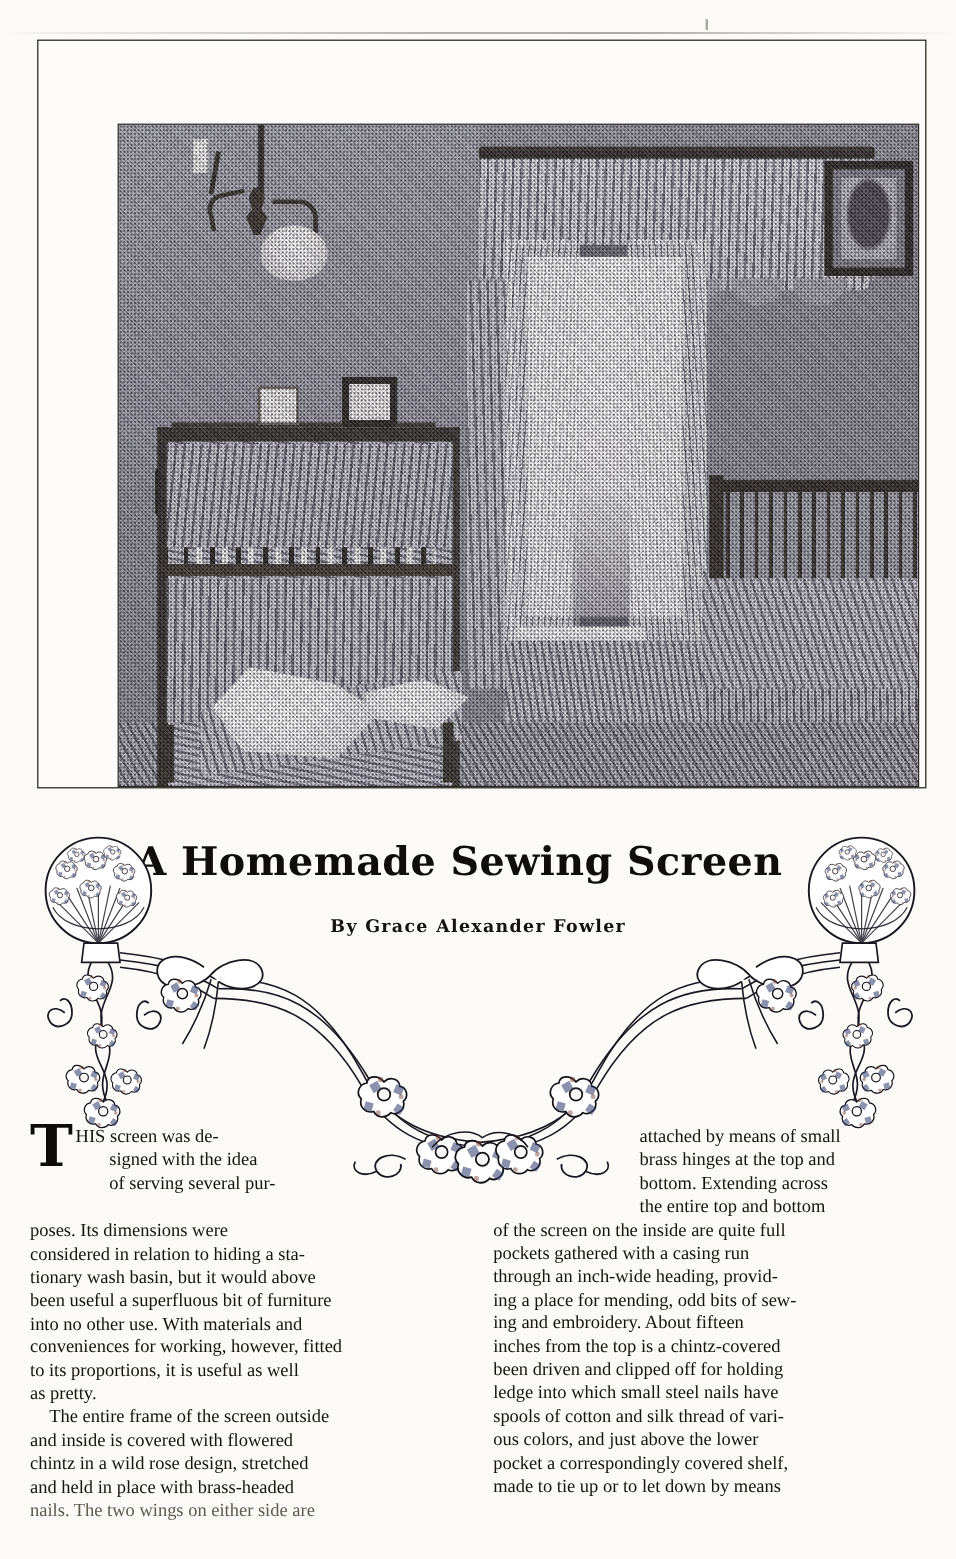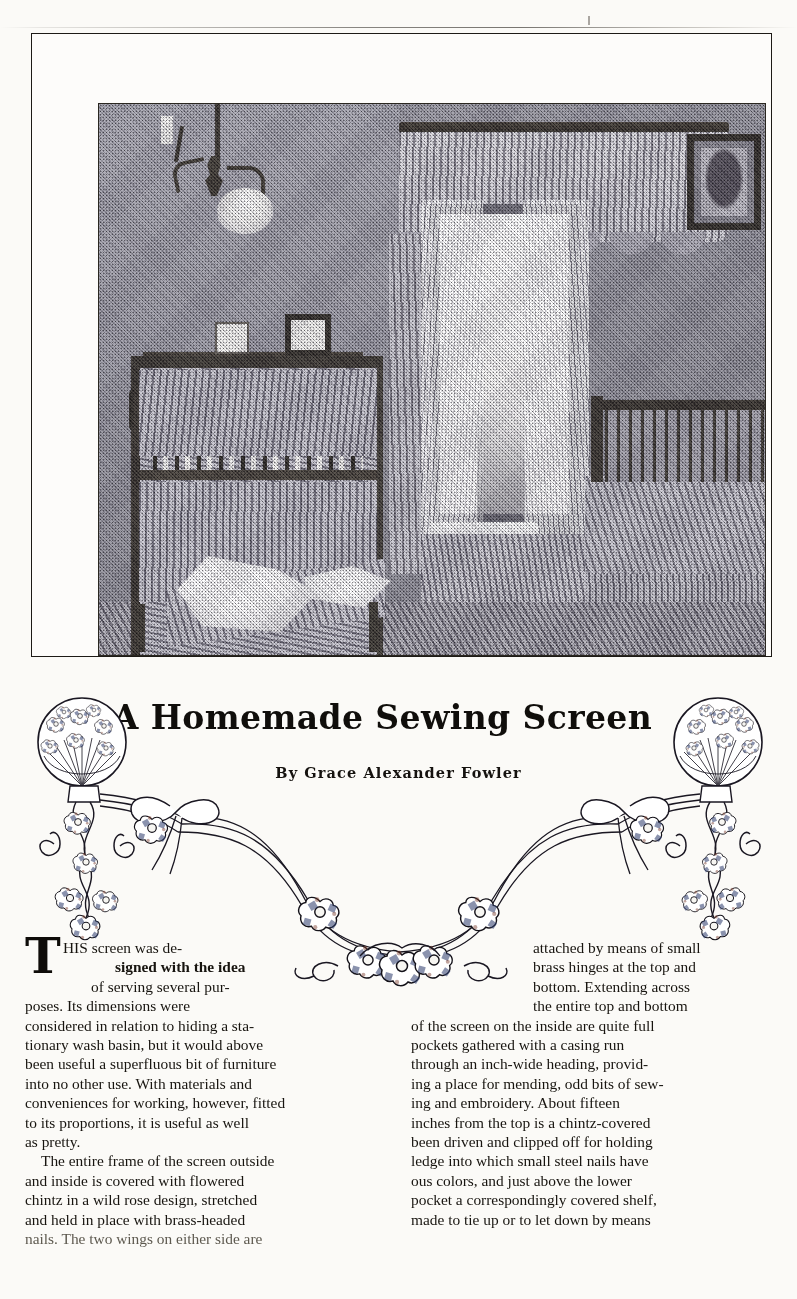--- a/index.html
+++ b/index.html
@@ -415,23 +415,23 @@
     position: absolute;
     left: 0;
     top: -4px;
     font-family: "DejaVu Serif", "Liberation Serif", serif;
     font-weight: 700;
     font-size: 48px;
     line-height: 44px;
     color: #0e0c09;
   }
   .dc-l1 { margin-left: 38px; width: 175px; display: block; text-align: justify; }
-  .dc-l2 { margin-left: 90px; width: 147px; display: block; text-align: justify; font-weight: bold; }
+  .dc-l2 { margin-left: 66px; width: 147px; display: block; text-align: justify; }
   .dc-l3 { margin-left: 66px; width: 147px; display: block; text-align: justify; }
-  .dc-l4 { margin-left: 0;   width: 243px; display: block; text-align: justify; }
+  .dc-l4 { margin-left: 0;   width: 243px; display: block; text-align: justify; margin-top: 20px; }
 
   
   .ri { display: block; margin-left: 122px; width: 247px; text-align: justify; }
   .ri-last { display: block; margin-left: 122px; width: 247px; text-align: justify; }
 
   .full-line { display: block; width: 100%; text-align: justify; }
   .fade2 { color: #5d594f; }
 </style>
 </head>
 <body>
@@ -754,18 +754,19 @@
     <span class="ri">bottom.   Extending across</span>
     <span class="ri-last">the entire top and bottom</span>
     <span class="full-line">of the screen on the inside are quite full</span>
     <span class="full-line">pockets gathered with a casing run</span>
     <span class="full-line">through an inch-wide heading, provid-</span>
     <span class="full-line">ing a place for mending, odd bits of sew-</span>
     <span class="full-line">ing and embroidery.   About fifteen</span>
     <span class="full-line">inches from the top is a chintz-covered</span>
     <span class="full-line">been driven and clipped off for holding</span>
     <span class="full-line">ledge into which small steel nails have</span>
+    <span class="full-line">spools of cotton and silk thread of vari-</span>
     <span class="full-line">ous colors, and just above the lower</span>
     <span class="full-line">pocket a correspondingly covered shelf,</span>
     <span class="full-line">made to tie up or to let down by means</span>
   </div>
 
 </div>
 
 </body></html>

